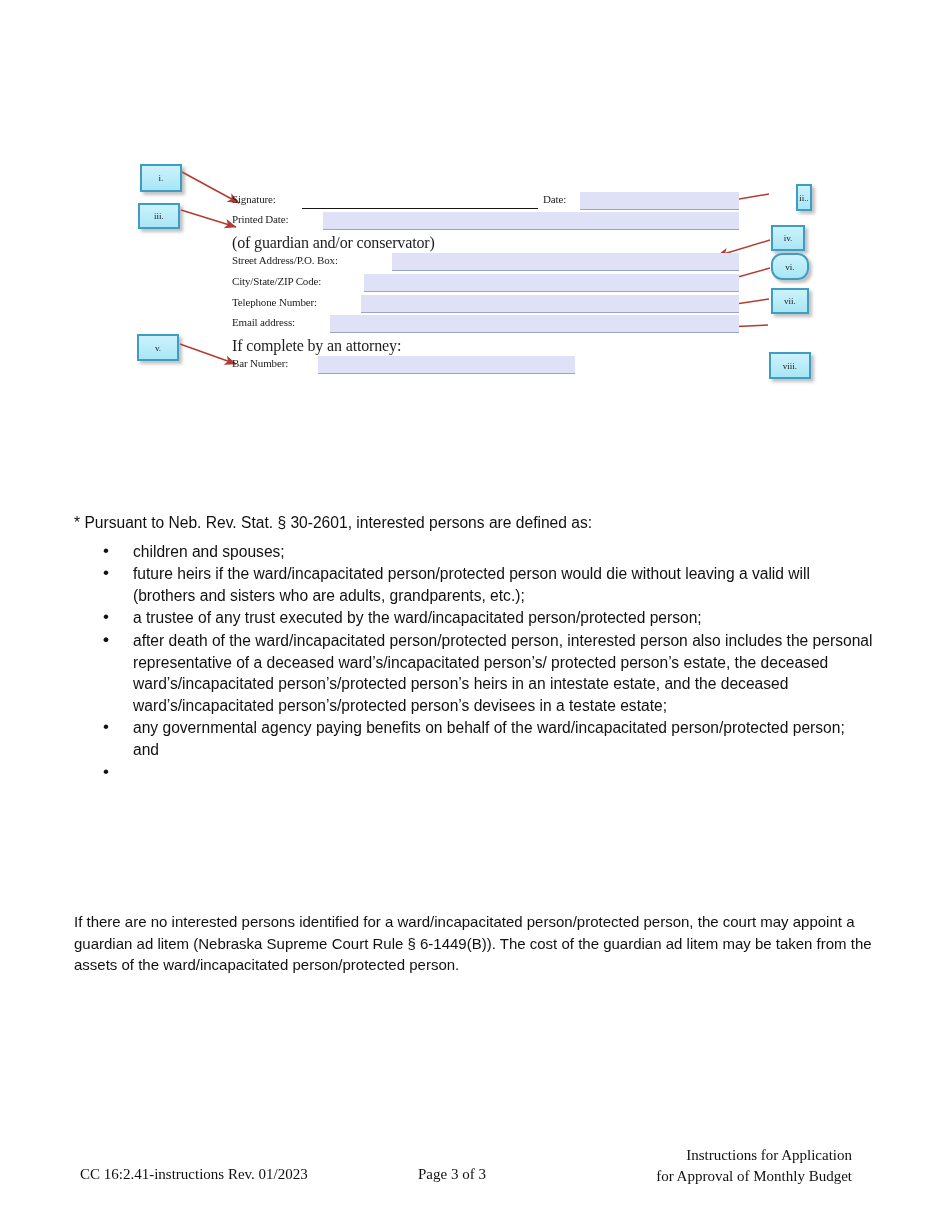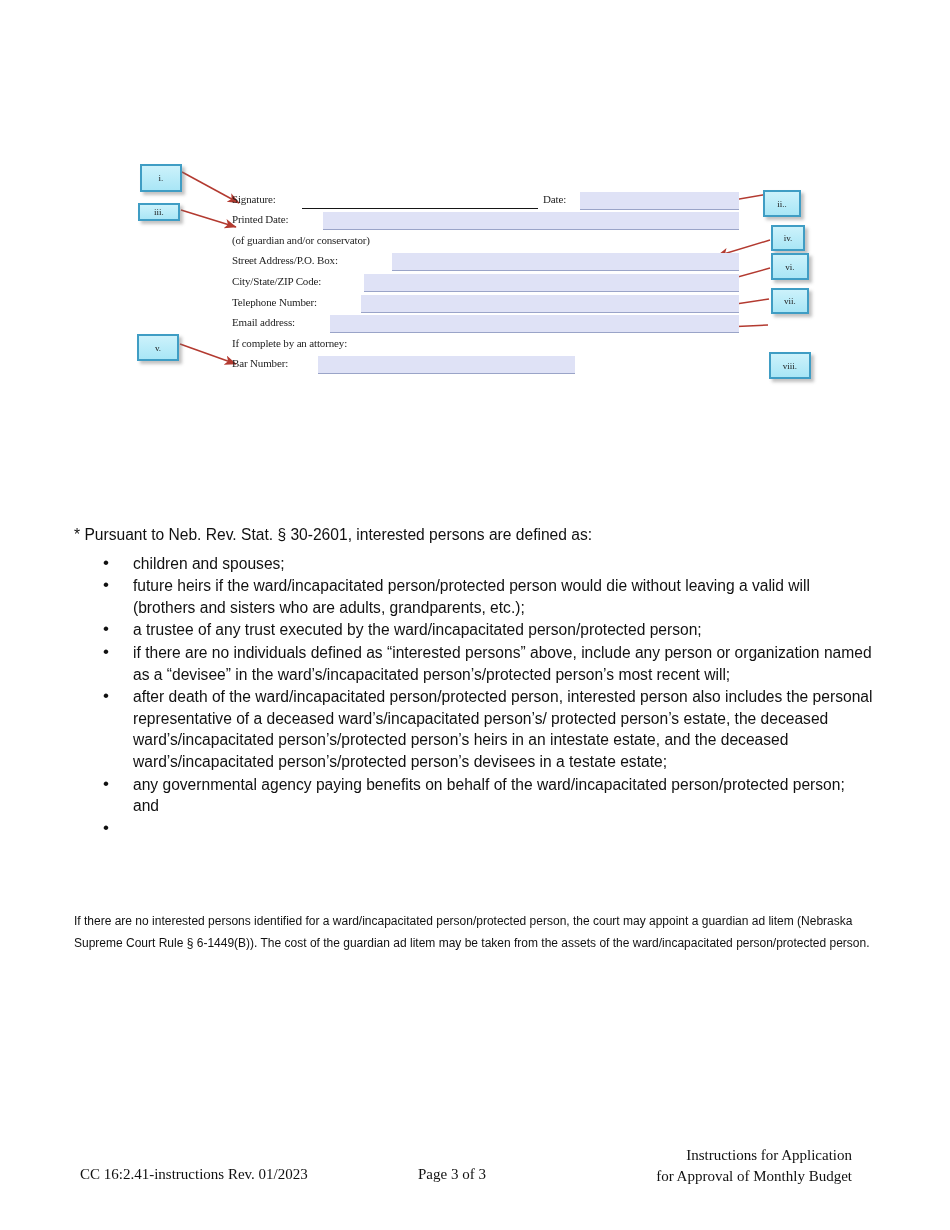--- a/index.html
+++ b/index.html
@@ -59,21 +59,21 @@
   .rule {
     position: absolute;
     height: 0;
     border-bottom: 1.3px solid #161616;
   }
 
   .paren-note {
     position: absolute;
     left: 232px;
     font-family: "Liberation Serif", serif;
-    font-size: 11px;
+    font-size: 16px;
     color: #1d1d1d;
     white-space: nowrap;
     letter-spacing: -0.15px;
   }
 
   
   .callout {
     position: absolute;
     background: linear-gradient(180deg, #ccf2fb 0%, #a9e6f6 100%);
     border: 2.5px solid #3f9dc4;
@@ -101,21 +101,21 @@
     position: absolute;
     left: 74px;
     top: 512px;
     width: 800px;
     font-family: "Liberation Sans", sans-serif;
     font-size: 15.6px;
     line-height: 21.6px;
     color: #111111;
   }
   #lead-line {
-    margin: 12px 0 7px 0;
+    margin: 0 0 7px 0;
     white-space: nowrap;
   }
   ul.defs {
     list-style: none;
     margin: 0;
     padding: 0;
   }
   ul.defs li {
     position: relative;
     padding-left: 59px;
@@ -128,21 +128,21 @@
     font-size: 17px;
     line-height: 21.6px;
   }
 
   #closing-para {
     position: absolute;
     left: 74px;
     top: 911px;
     width: 803px;
     font-family: "Liberation Sans", sans-serif;
-    font-size: 12px;
+    font-size: 15px;
     line-height: 21.6px;
     color: #111111;
   }
 
   
   #footer {
     position: absolute;
     left: 0;
     top: 1140px;
     width: 950px;
@@ -240,25 +240,25 @@
     <div class="field" style="left:330px; top:315px; width:409px;"></div>
 
     <div class="paren-note" style="top:337px;text-align:right;">If complete by an attorney:</div>
 
     <div class="form-row" style="left:232px; top:357px;text-decoration:underline;">
       <span class="form-label">Bar Number:</span>
     </div>
     <div class="field" style="left:318px; top:356px; width:257px;"></div>
 
     <div class="callout" style="left:140px; top:164px; width:42px; height:28px;">i.</div>
-    <div class="callout" style="left:763px; top:184px; width:38px; height:27px;margin-top:6px;">ii..</div>
-    <div class="callout" style="left:138px; top:203px; width:42px; height:18px;">iii.</div>
+    <div class="callout" style="left:796px; top:184px; width:16px; height:27px;">ii..</div>
+    <div class="callout" style="left:138px; top:203px; width:42px; height:26px;">iii.</div>
     <div class="callout" style="left:771px; top:225px; width:34px; height:26px;">iv.</div>
     <div class="callout" style="left:137px; top:334px; width:42px; height:27px;">v.</div>
-    <div class="callout" style="left:771px; top:253px; width:38px; height:27px;">vi.</div>
+    <div class="callout" style="left:771px; top:253px; width:38px; height:27px;border-radius:11px;">vi.</div>
     <div class="callout" style="left:771px; top:288px; width:38px; height:26px;">vii.</div>
     <div class="callout" style="left:769px; top:316px; width:42px; height:27px;margin-top:36px;">viii.</div>
   </div>
 
   <div id="body-copy">
     <p id="lead-line">* Pursuant to Neb. Rev. Stat. § 30-2601, interested persons are defined as:</p>
     <ul class="defs">
       <li>
         <span class="bullet">•</span>
         <span>children and spouses;</span>
@@ -266,21 +266,20 @@
       <li>
         <span class="bullet">•</span>
         <span>future heirs if the ward/incapacitated person/protected person would die without leaving a valid will (brothers and sisters who are adults, grandparents, etc.);</span>
       </li>
       <li>
         <span class="bullet">•</span>
         <span>a trustee of any trust executed by the ward/incapacitated person/protected person;</span>
       </li>
       <li>
         <span class="bullet">•</span>
-        <span>if there are no individuals defined as “interested persons” above, include any person or organization named as a “devisee” in the ward’s/incapacitated person’s/protected person’s most recent will;</span>
       </li>
       <li>
         <span class="bullet">•</span>
         <span>after death of the ward/incapacitated person/protected person, interested person also includes the personal representative of a deceased ward’s/incapacitated person’s/ protected person’s estate, the deceased ward’s/incapacitated person’s/protected person’s heirs in an intestate estate, and the deceased ward’s/incapacitated person’s/protected person’s devisees in a testate estate;</span>
       </li>
       <li>
         <span class="bullet">•</span>
         <span>any governmental agency paying benefits on behalf of the ward/incapacitated person/protected person; and</span>
       </li>
       <li>

